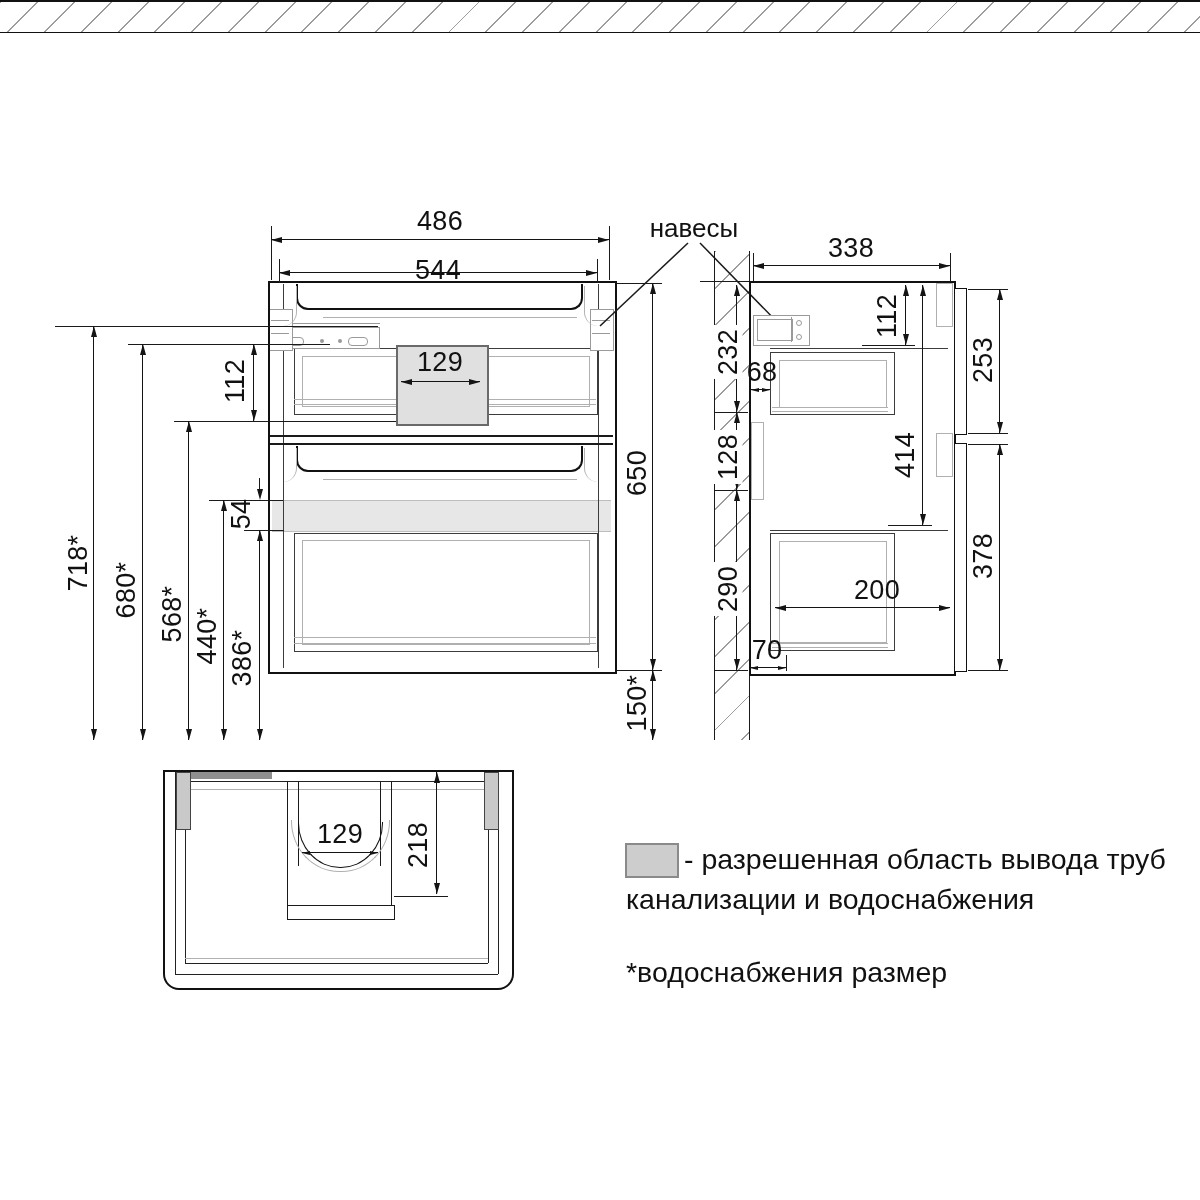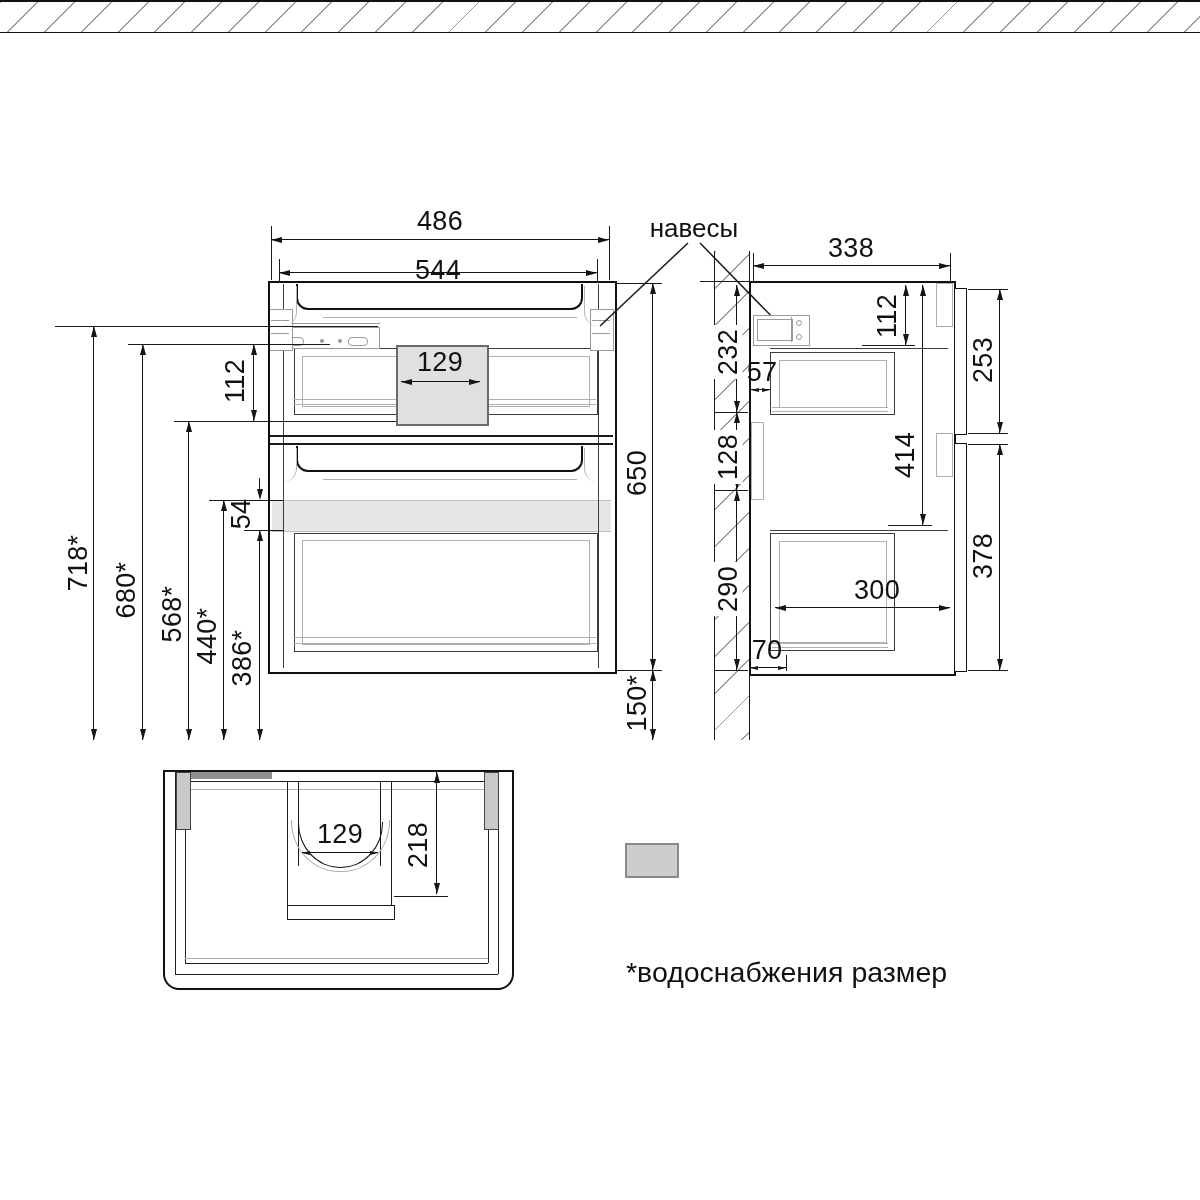--- a/index.html
+++ b/index.html
@@ -193,23 +193,23 @@
   <div class="box bold" style="left:749px;top:281px;width:203px;height:391px;"></div>
 
   <div class="hl w1" style="left:862px;top:345px;width:53px;"></div>
   <div class="dimv" style="left:905px;top:285px;height:60px;"></div>
   <div class="vnum" style="left:887px;top:316px;">112</div>
   <div class="hl w1" style="left:888px;top:525px;width:44px;"></div>
   <div class="dimv" style="left:922px;top:285px;height:240px;"></div>
   <div class="vnum" style="left:905px;top:455px;">414</div>
 
   <div class="dimh small" style="left:751px;top:389px;width:19px;"></div>
-  <div class="num" style="left:762px;top:372px;">57</div>
+  <div class="num" style="left:762px;top:372px;">68</div>
   <div class="dimh" style="left:775px;top:607px;width:175px;"></div>
-  <div class="num" style="left:877px;top:590px;">300</div>
+  <div class="num" style="left:877px;top:590px;">200</div>
   <div class="vl w1" style="left:786px;top:655px;height:16px;"></div>
   <div class="dimh small" style="left:750px;top:667px;width:36px;"></div>
   <div class="num" style="left:767px;top:650px;">70</div>
 
   <div class="box" style="left:954px;top:288px;width:11px;height:145px;border-width:1.8px;border-color:#111;background:#fff;"></div>
   <div class="box" style="left:954px;top:443px;width:11px;height:227px;border-width:1.8px;border-color:#111;background:#fff;"></div>
 
   <div class="hl w1" style="left:968px;top:289px;width:40px;"></div>
   <div class="hl w1" style="left:968px;top:433px;width:40px;"></div>
   <div class="dimv" style="left:999px;top:289px;height:144px;"></div>
@@ -244,15 +244,17 @@
 
   <div class="box bold" style="left:163px;top:770px;width:347px;height:216px;border-radius:0 0 16px 16px;"></div>
 
   <div class="dimh small" style="left:302px;top:852px;width:76px;"></div>
   <div class="num" style="left:340px;top:834px;">129</div>
   <div class="dimv" style="left:436px;top:772px;height:122px;"></div>
   <div class="vnum" style="left:418px;top:845px;">218</div>
   <div class="hl w1" style="left:394px;top:896px;width:54px;"></div>
 
   <div class="abs" id="legend-swatch" style="left:625px;top:843px;width:50px;height:31px;background:#cdcdcd;border:2px solid #8a8a8a;"></div>
+  <div class="legend-line" style="left:684px;top:843px;">- разрешенная область вывода труб</div>
+  <div class="legend-line" style="left:626px;top:883px;">канализации и водоснабжения</div>
   <div class="legend-line" style="left:626px;top:956px;">*водоснабжения размер</div>
 
 </div>
 
 </body></html>

